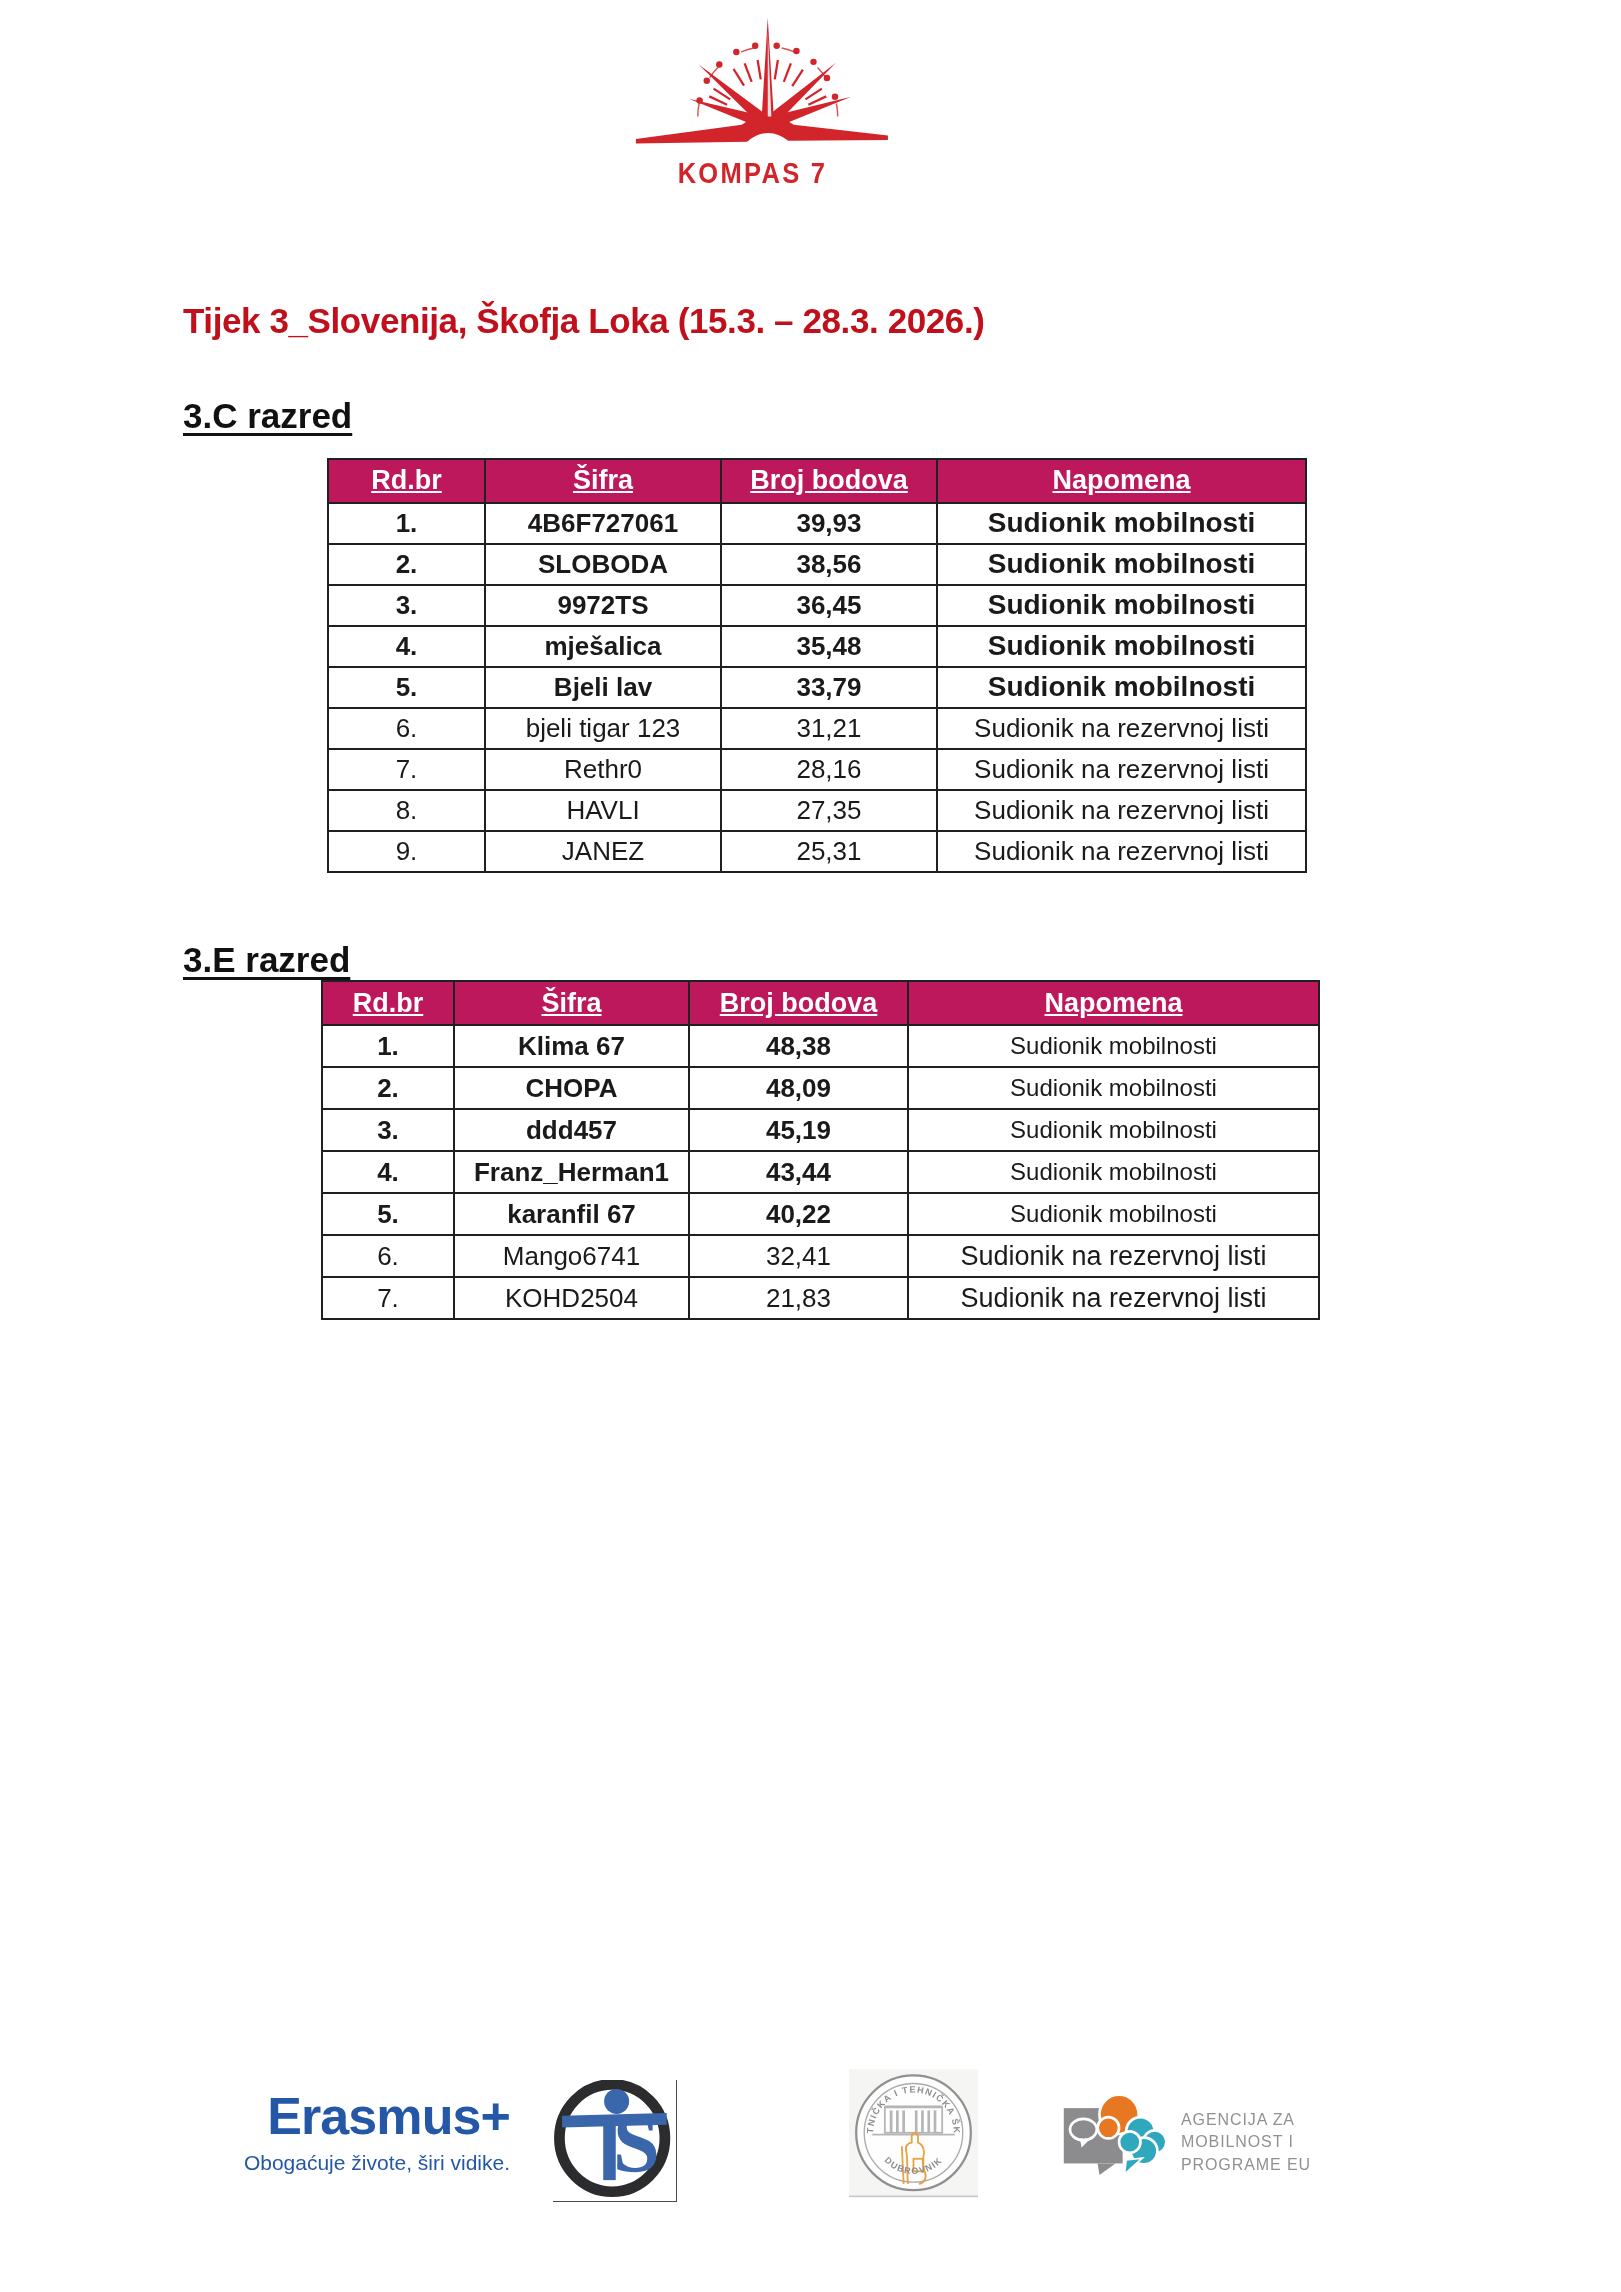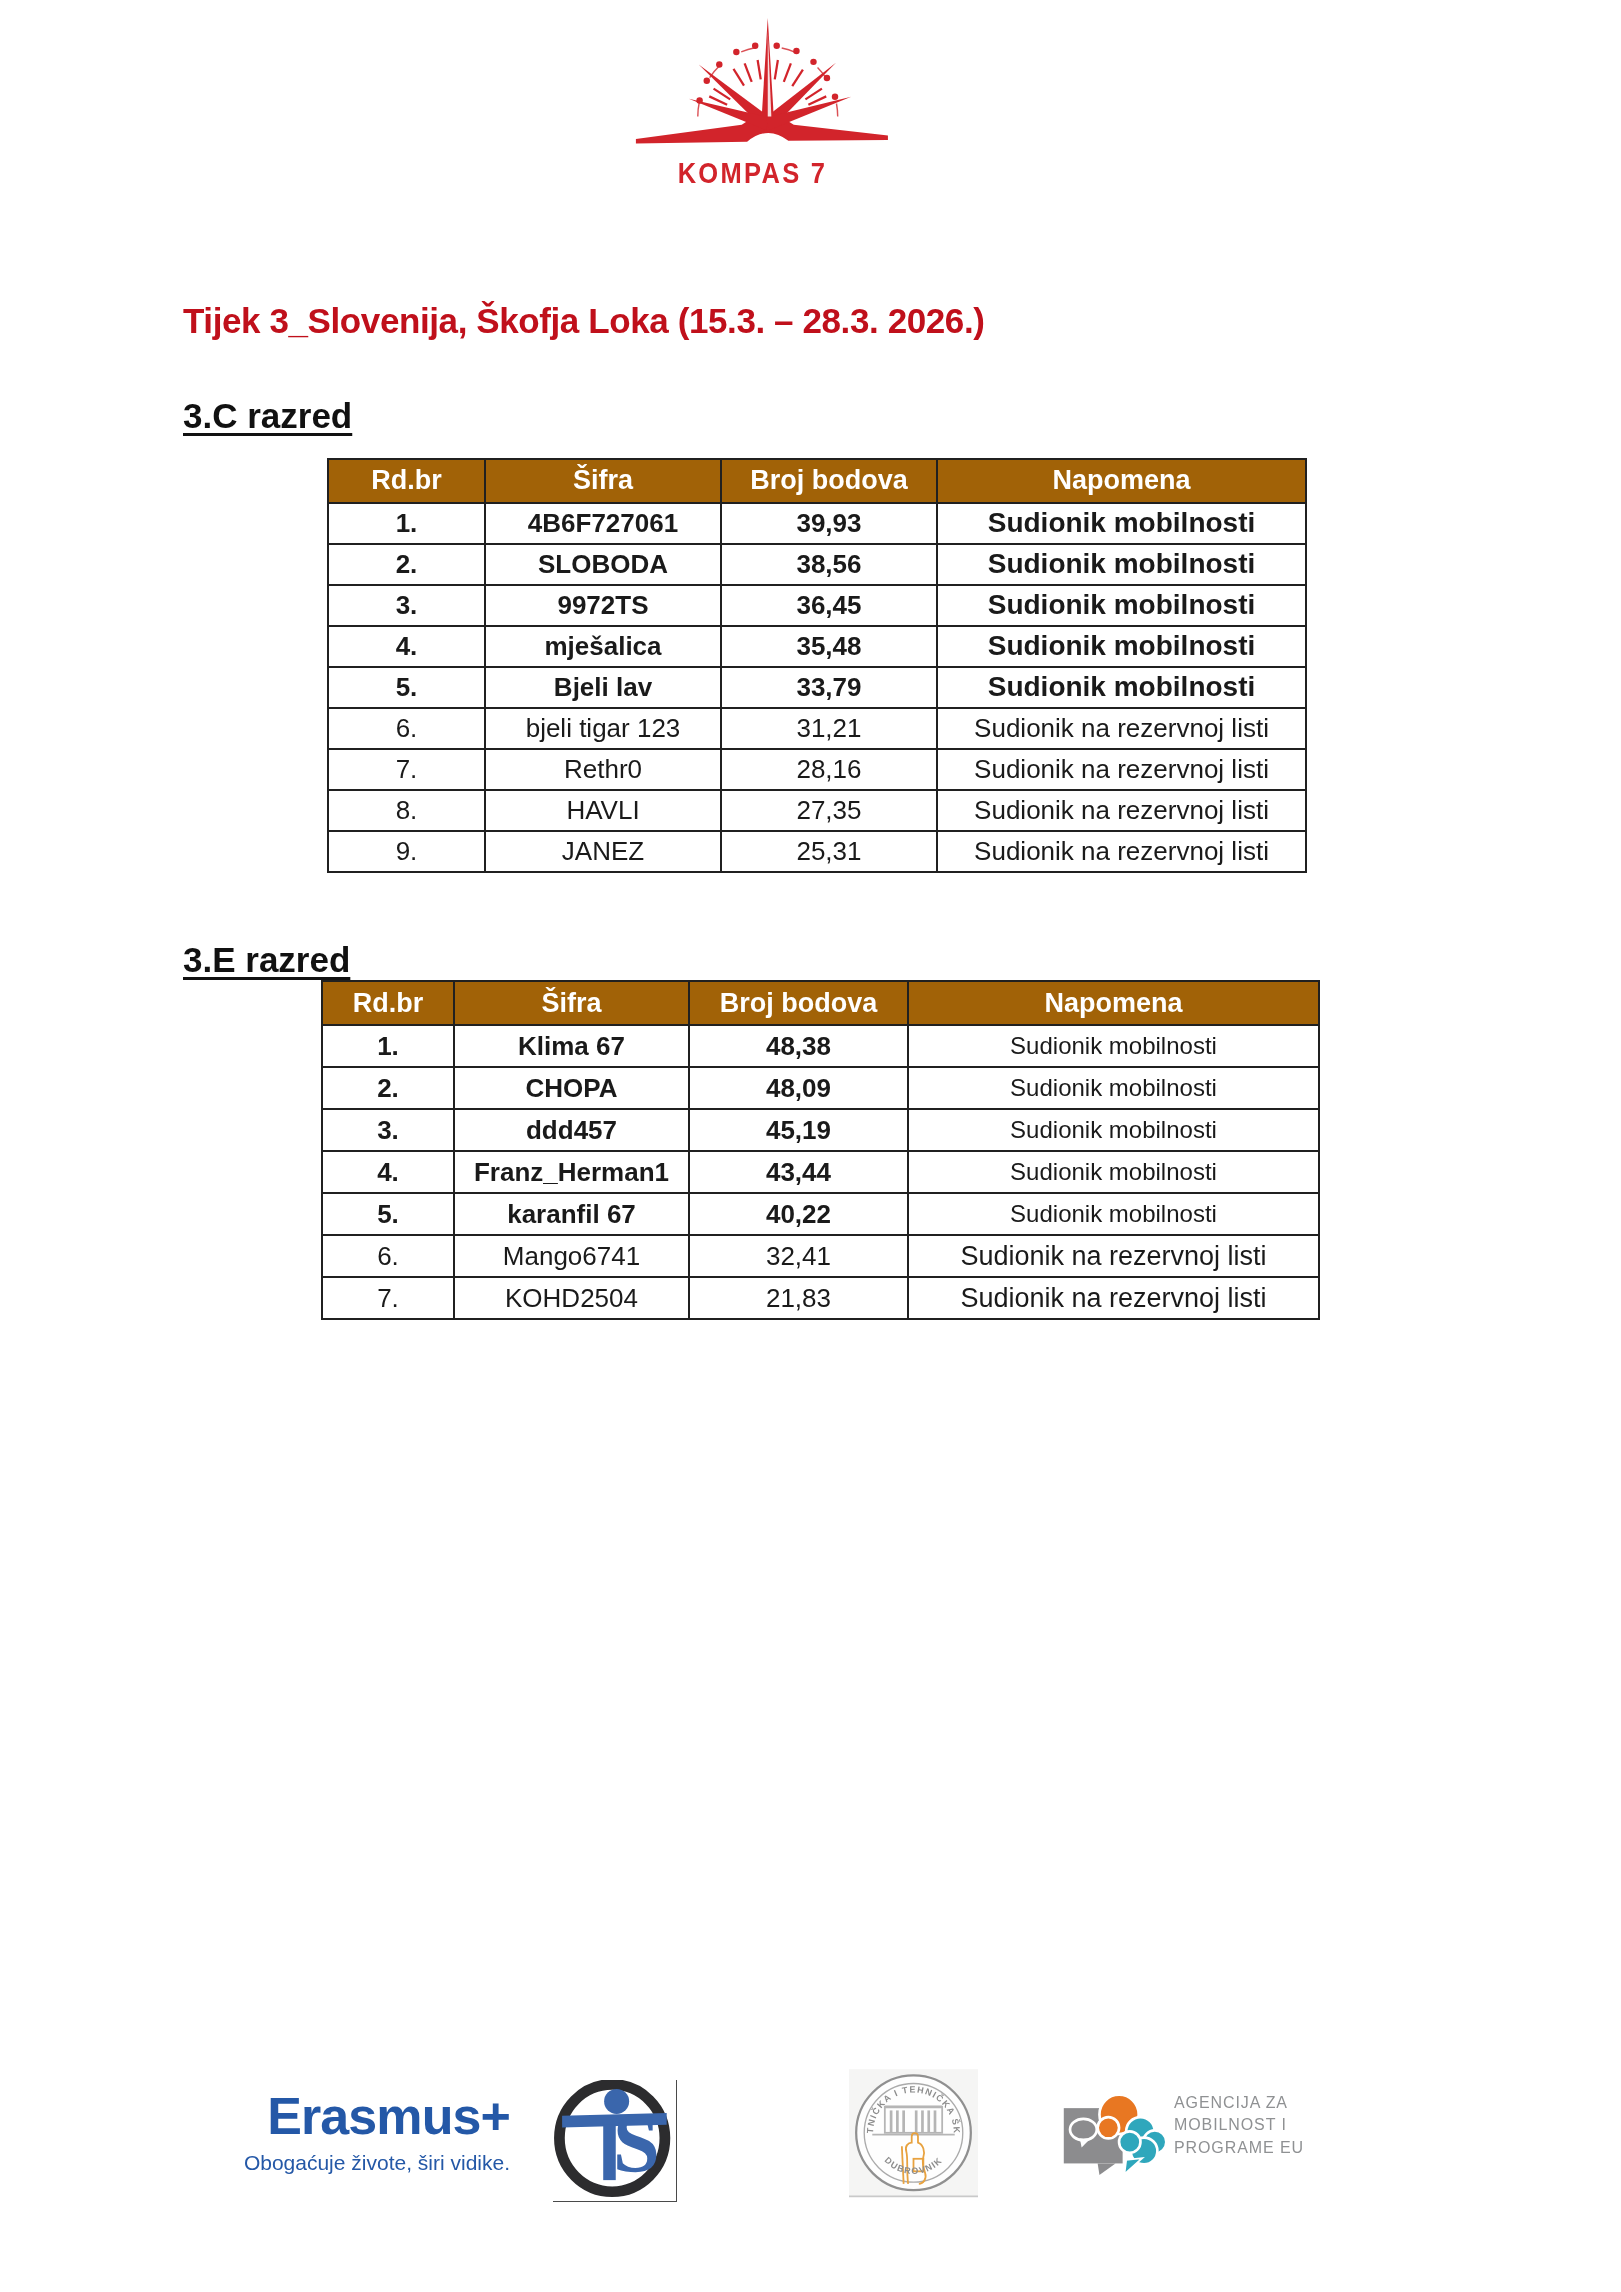--- a/index.html
+++ b/index.html
@@ -26,36 +26,36 @@
     text-decoration:underline;text-decoration-thickness:2.7px;text-underline-offset:5.4px;
     width:fit-content;
   }
   #sec-0 h2{margin-bottom:21.5px;}
   #sec-1 h2{}
   
   table.tbl{border-collapse:collapse;table-layout:fixed;background:#fff;}
   #sec-0 table.tbl{margin-left:144px;width:978px;}
   #sec-1 table.tbl{margin-left:138px;width:997px;}
   .tbl th,.tbl td{border:2.7px solid #202020;text-align:center;vertical-align:middle;padding:0;overflow:hidden;}
-  .tbl thead th{background:#a16207;color:#ffffff;font-size:27px;font-weight:700;height:42px;}
+  .tbl thead th{background:#be185d;color:#ffffff;font-size:27px;font-weight:700;height:42px;text-decoration:underline;}
   .tbl tbody td{height:39px;font-size:26px;font-weight:400;}
   #sec-1 .tbl tbody td{height:40px;}
   .tbl tbody tr.sel td{font-weight:700;}
   #sec-0 .tbl tbody tr.sel td.note{font-size:28px;}
   #sec-1 .tbl tbody tr.sel td.note{font-weight:400;font-size:24px;}
   #sec-1 .tbl tbody tr.res td.note{font-size:27px;}
   
   .erasmus{position:absolute;left:220px;top:2090px;width:290px;text-align:right;color:#2458A7;}
   .erasmus-word{font-size:52px;font-weight:700;line-height:1;letter-spacing:-0.9px;}
   .erasmus-tag{font-size:21px;font-weight:400;margin-top:9px;white-space:nowrap;}
   .ts-box{position:absolute;left:553px;top:2080px;width:124px;height:122px;
     border-right:1.8px solid #4a4a4a;border-bottom:1.8px solid #4a4a4a;box-sizing:border-box;}
   .ng-box{position:absolute;left:681px;top:2065px;}
   .seal-box{position:absolute;left:849px;top:2069px;}
-  .agency{position:absolute;left:1062px;top:2092px;display:flex;align-items:flex-start;gap:5px;}
+  .agency{position:absolute;left:1062px;top:2092px;display:flex;align-items:flex-end;gap:12px;}
   .agency-text{font-size:16px;line-height:22.4px;color:#8F9193;letter-spacing:0.9px;white-space:nowrap;}
 </style>
 </head>
 <body>
 
 <div class="page">
 
   <div class="kompas">
     <svg width="287" height="142" viewBox="0 0 320 158">
       <g fill="#D2242B">

